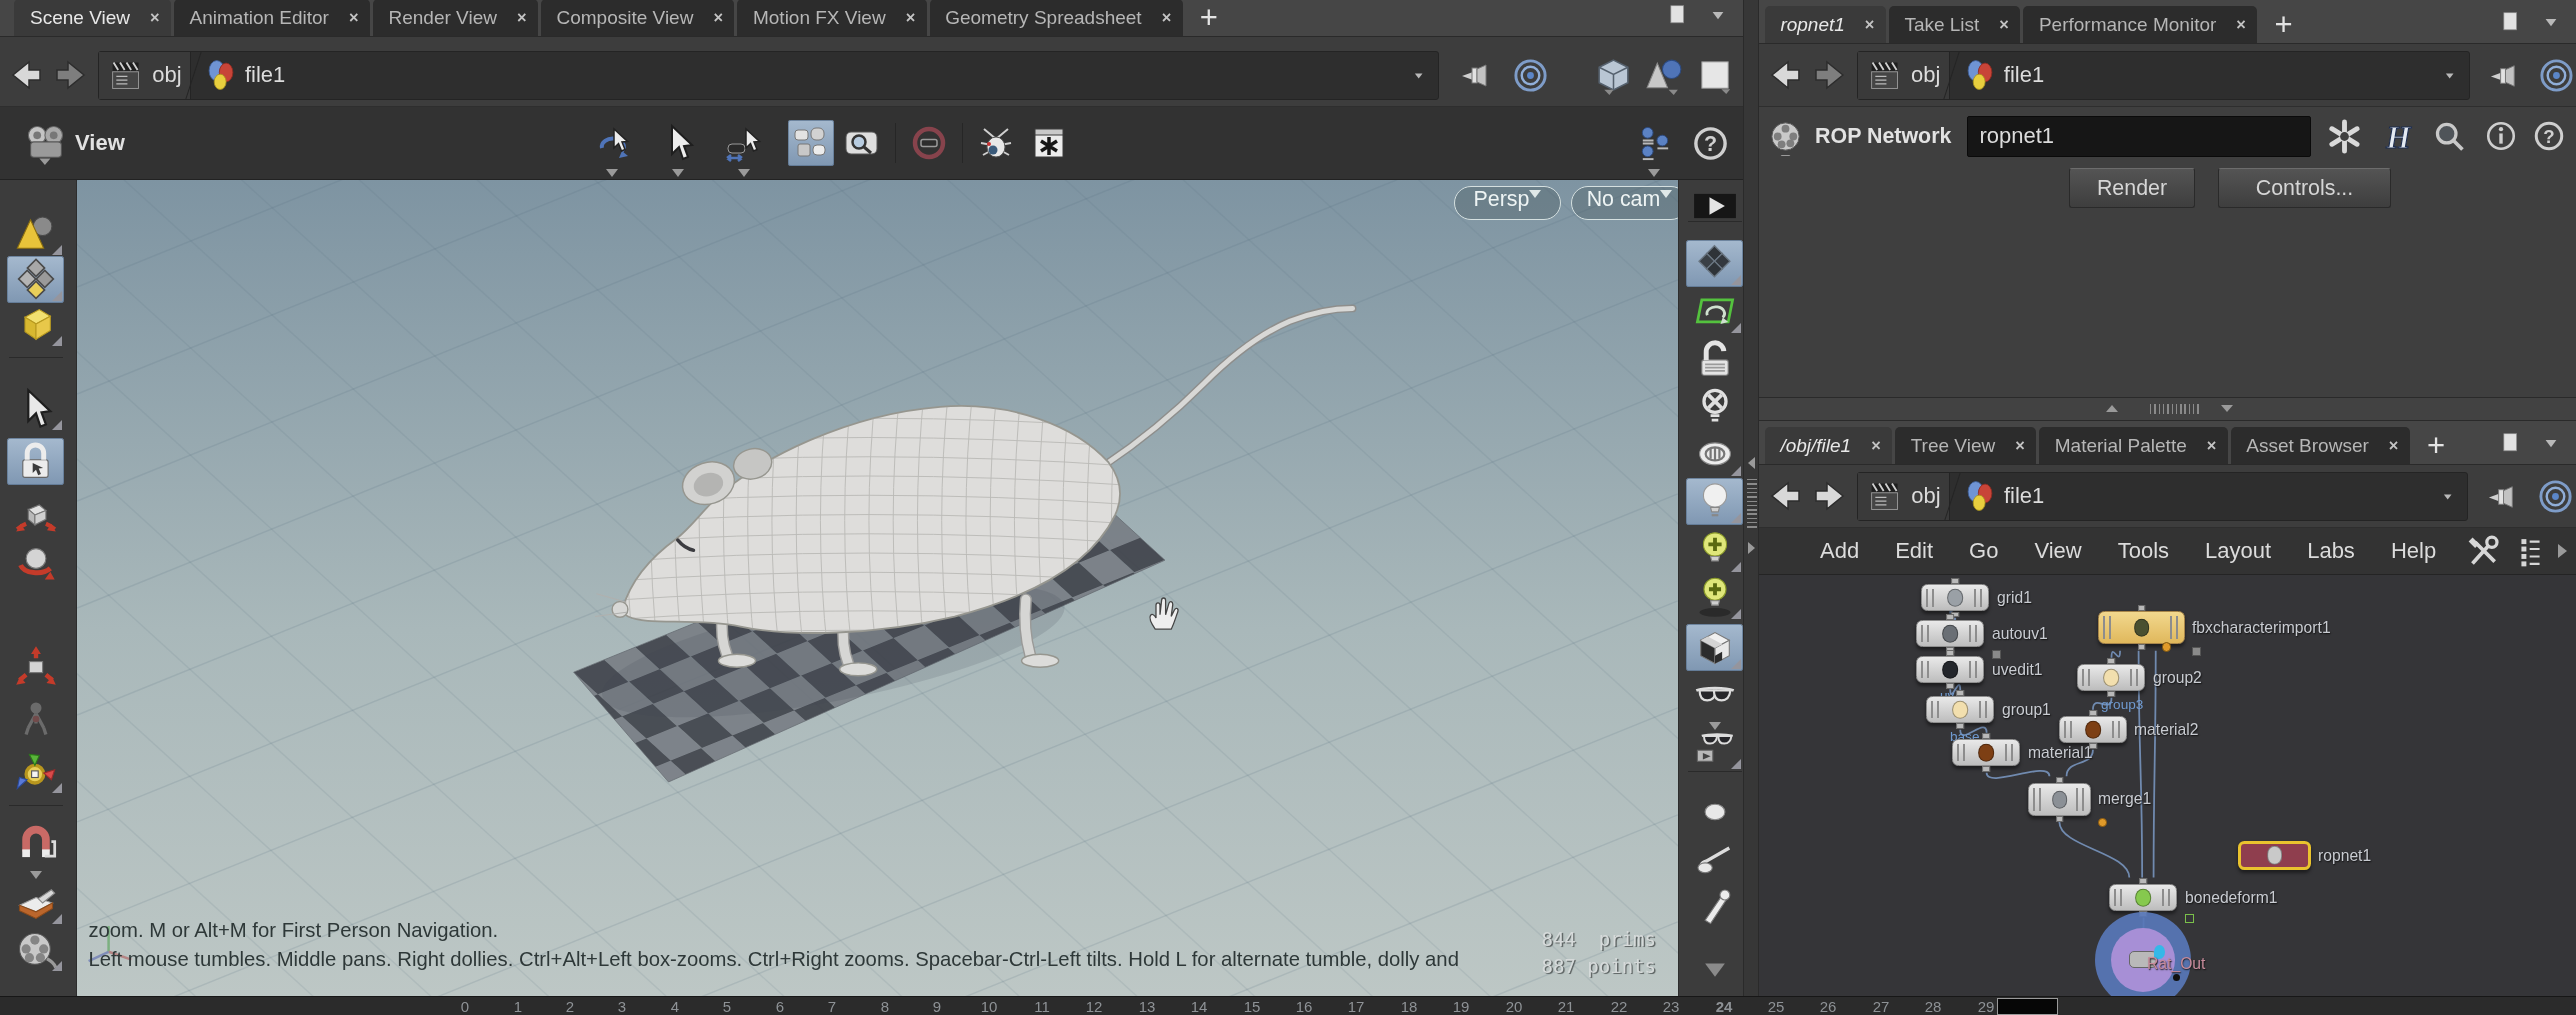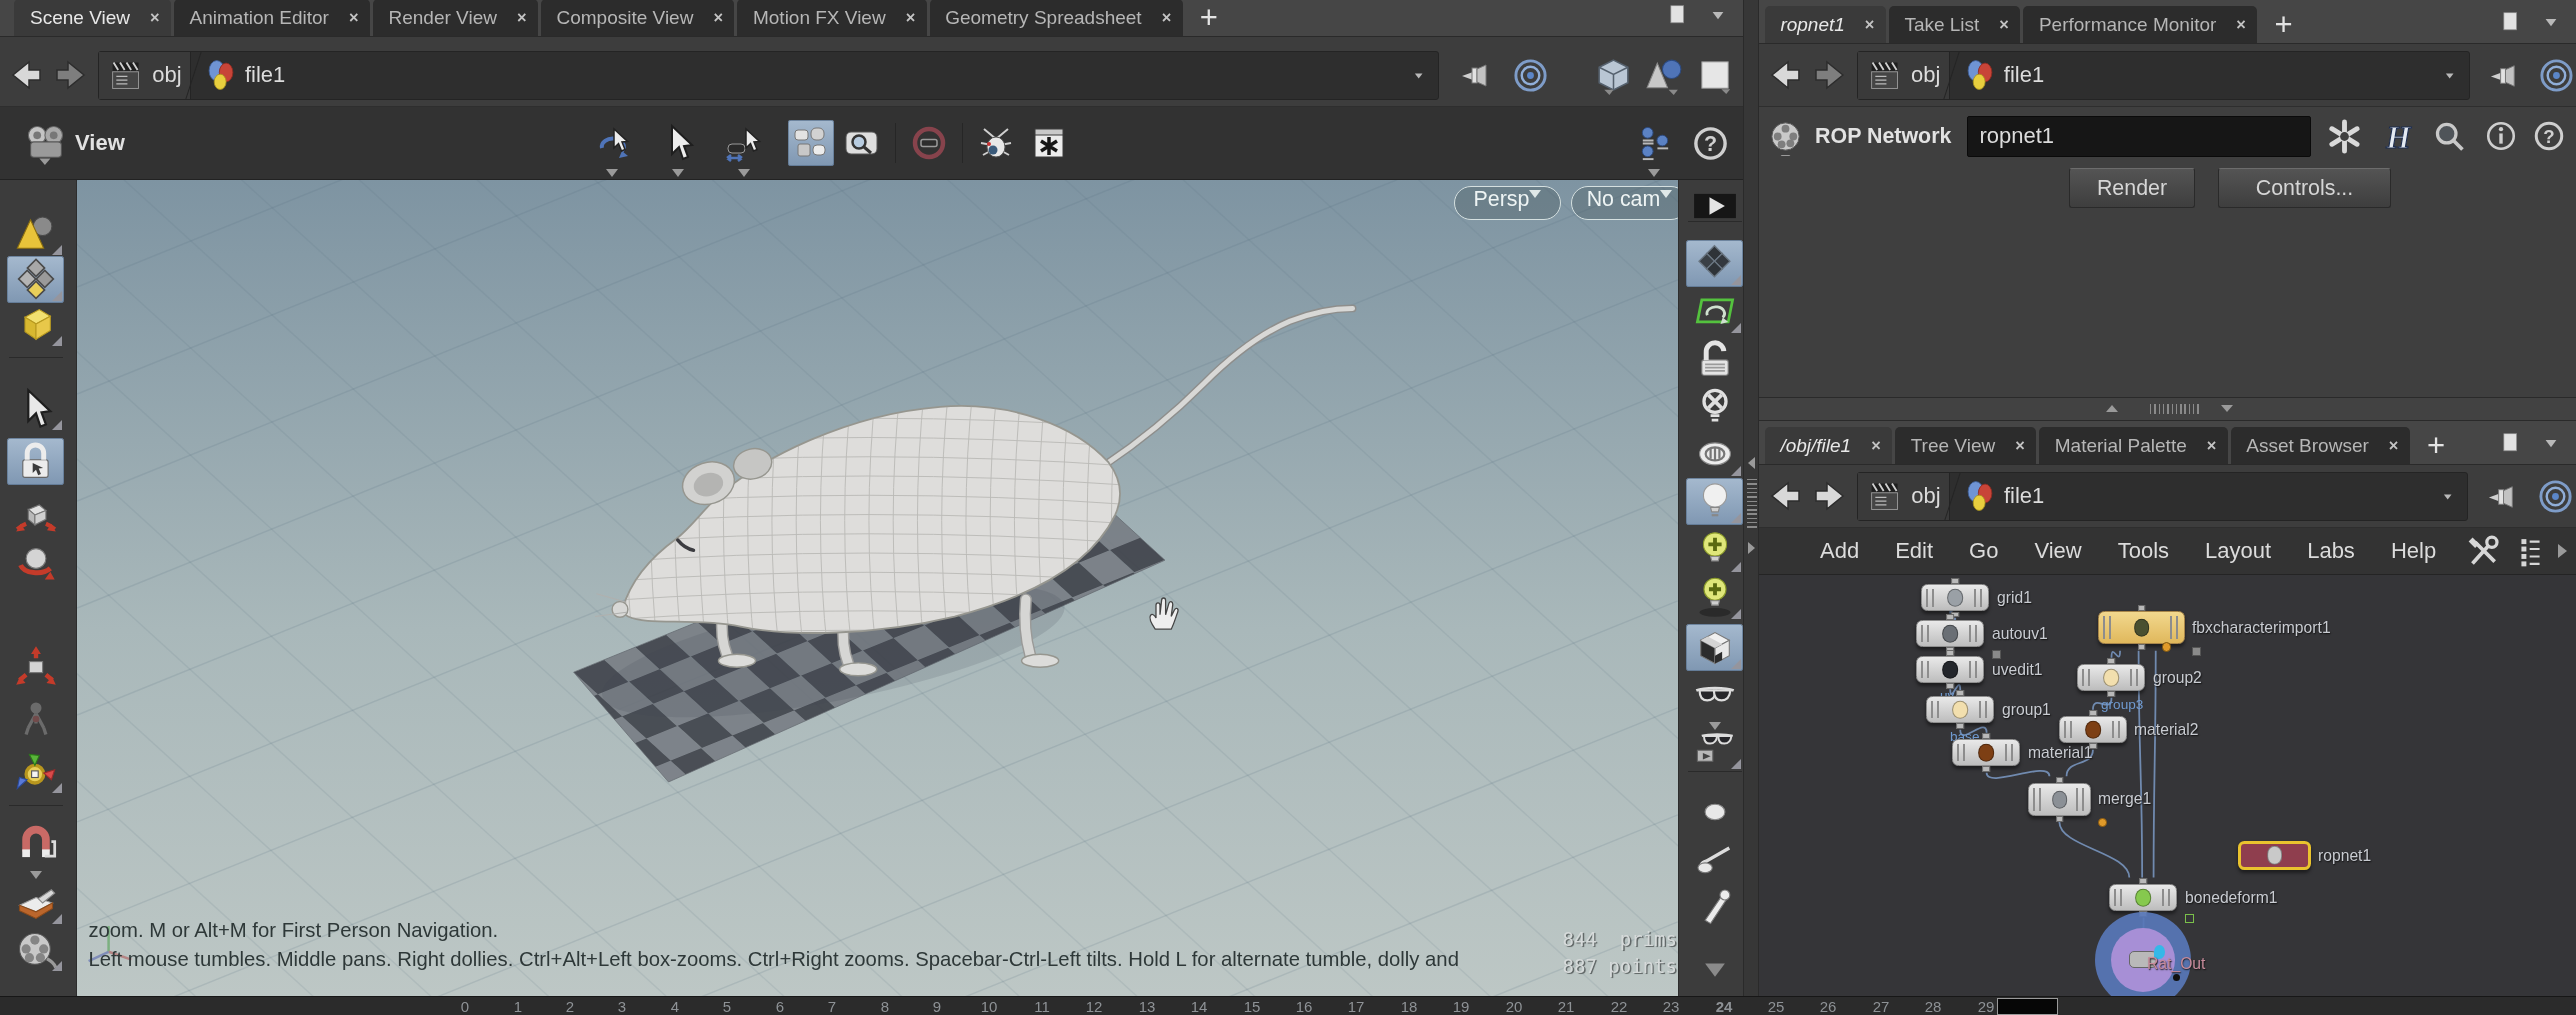--- a/index.html
+++ b/index.html
@@ -35,21 +35,21 @@
   .hbtn{position:absolute;background:linear-gradient(#545454,#3e3e3e);border:1.4px solid #2a2a2a;border-top-color:#6c6c6c;
         border-radius:2.9px;color:#d6d6d6;font-size:21.4px;display:flex;align-items:center;justify-content:center;cursor:default}
   .hfield{background:#161616;border:0.7px solid #0a0a0a;border-radius:2.1px;color:#dcdcdc;font-size:22px;padding:0 11.4px;font-family:"Liberation Sans",sans-serif}
   
   #viewport{position:absolute;left:77px;top:180px;width:1601px;height:816px;overflow:hidden;
             background:linear-gradient(#7e94a2,#a9b8ba 55%,#bdc7c5)}
   .pill{position:absolute;height:34px;border:1.4px solid #d5e0e0;border-radius:18.5px;display:flex;align-items:flex-start;justify-content:center;
         gap:0;color:#eef4f4;font-size:21.4px;background:rgba(62,78,84,.30);cursor:default}
   .pill .pilltri{width:0;height:0;border-left:6.4px solid transparent;border-right:6.4px solid transparent;border-top:8.6px solid #dfe8e8;margin-top:2.9px}
   #vp-help{position:absolute;left:11.4px;top:736px;font-size:20.3px;color:#2e3838;line-height:29px}
-  #vp-stats{position:absolute;right:1px;top:746px;text-align:right;font-family:"DejaVu Sans Mono",monospace;font-size:19px;
+  #vp-stats{position:absolute;right:22px;top:746px;text-align:right;font-family:"DejaVu Sans Mono",monospace;font-size:19px;
             color:#d6dada;text-shadow:1.4px 1.4px 0.7px rgba(70,75,75,.8);line-height:27px}
   
   #left-col{position:absolute;left:0;top:180px;width:77px;height:816px;background:#3c3c3c;border-right:0.7px solid #2d2d2d}
   #right-col{position:absolute;left:1678px;top:180px;width:65px;height:816px;background:#3c3c3c;border-left:0.7px solid #2d2d2d}
   .tbtn{position:absolute;width:57px;height:47px;border-radius:3.6px;display:flex;align-items:center;justify-content:center}
   .tbtn.sel{background:linear-gradient(#a5b9ce,#7f97b2);box-shadow:inset 0 0 0 0.7px #5c7490}
   .tbtn.dim{opacity:.5}
   .crn{position:absolute;right:2.1px;bottom:2.1px;width:10px;height:10px;background:#95959d;clip-path:polygon(100% 0,100% 100%,0 100%)}
   .drp{position:absolute;left:50%;transform:translateX(-50%);bottom:-11.4px;width:0;height:0;
        border-left:6.4px solid transparent;border-right:6.4px solid transparent;border-top:8.6px solid #9a9a9a}

